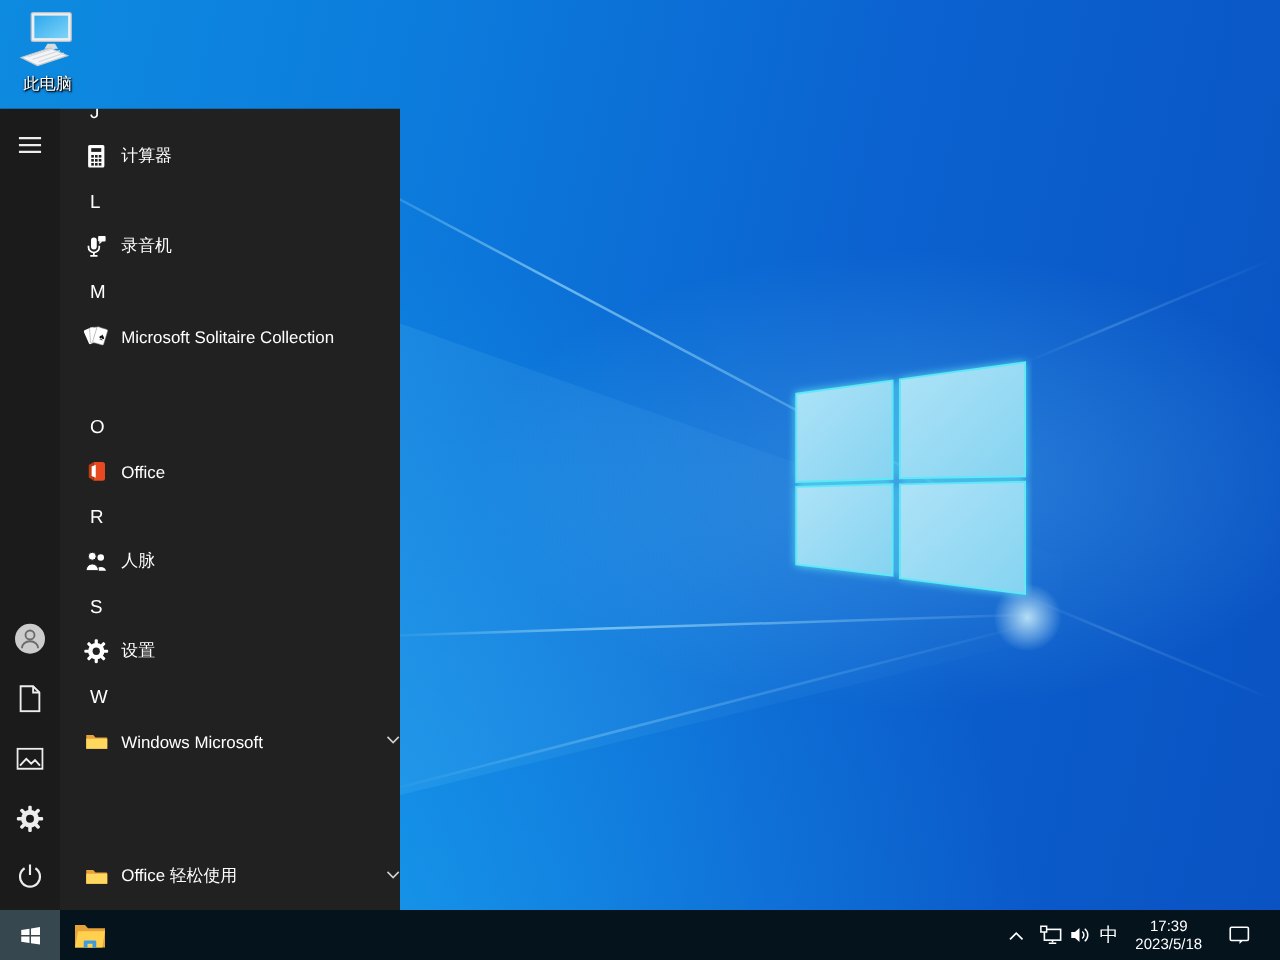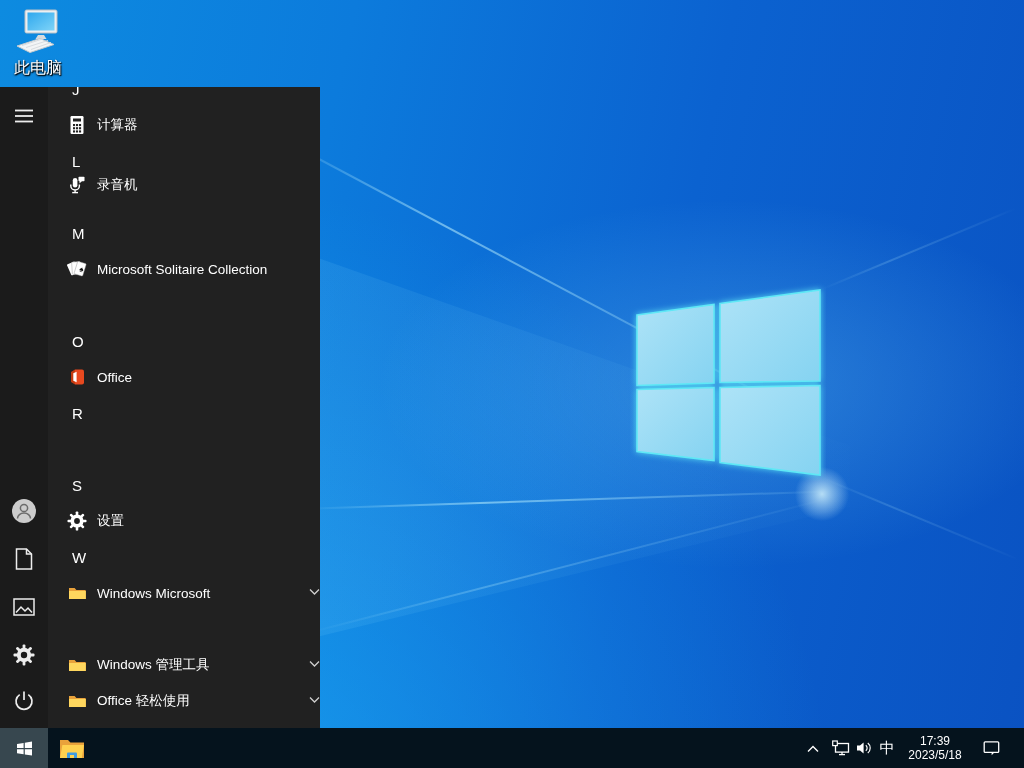--- a/index.html
+++ b/index.html
@@ -20,21 +20,21 @@
   .rayB{left:300px;top:508px;width:530px;transform:rotate(-1.9deg);}
   .rayC{left:300px;top:634px;width:545px;transform:rotate(-14.5deg);opacity:.5;}
   .rayD{left:820px;top:289px;width:212px;transform:rotate(-22.6deg);opacity:.35;}
   .rayE{left:820px;top:476px;width:215px;transform:rotate(22.6deg);opacity:.3;}
   .corner-glow{position:absolute;left:790px;top:462px;width:64px;height:64px;
     background:radial-gradient(circle,rgba(220,250,255,.8),rgba(160,235,255,0) 60%);}
   .win-logo{position:absolute;left:630px;top:283px;}
   
   .desk-icon{position:absolute;left:4px;top:8px;width:68px;z-index:1;
     display:flex;flex-direction:column;align-items:center;cursor:default;}
-  .desk-icon .lbl{margin-top:2px;font-size:16px;color:#fff;
+  .desk-icon .lbl{margin-top:2px;font-size:13px;color:#fff;
     text-shadow:0 1px 2px #000,1px 1px 1px #000;}
   
   .start-menu{position:absolute;left:0;top:87px;width:320px;height:641px;
     background:#212121;z-index:5;overflow:hidden;}
   .rail{position:absolute;left:0;top:0;width:48px;height:100%;background:#1B1B1B;}
   .rail-btn{position:absolute;left:0;width:48px;height:40px;display:flex;
     align-items:center;justify-content:center;}
   .menu-row{position:absolute;left:48px;width:272px;height:36px;
     display:flex;align-items:center;color:#fff;}
   .menu-row.letter{padding-left:24px;font-size:15px;}
@@ -185,21 +185,21 @@
           </g>
         </svg>
       </span>
       <span class="app-lbl">计算器</span>
     </div>
 
     <div class="menu-row letter" style="top:56px">
       <span>L</span>
     </div>
 
-    <div class="menu-row app" style="top:80px">
+    <div class="menu-row app" style="top:92px">
       <span class="ic">
         <svg width="20" height="20" viewBox="0 0 20 20">
           <rect x="5.8" y="3" width="4.6" height="9.5" rx="2.3" fill="#fff"></rect>
           <path d="M3.8,9.5 v1.2 a4.3,4.3 0 0 0 8.6,0 V9.5" fill="none" stroke="#fff" stroke-width="1.4"></path>
           <line x1="8.1" y1="15.2" x2="8.1" y2="17" stroke="#fff" stroke-width="1.4"></line>
           <line x1="5.2" y1="17.6" x2="11" y2="17.6" stroke="#fff" stroke-width="1.4"></line>
           <rect x="11.5" y="1.8" width="6" height="4.4" rx="0.8" fill="#fff"></rect>
           <polygon points="12.5,6 15,6 12.5,8.4" fill="#fff"></polygon>
         </svg>
       </span>
@@ -235,20 +235,31 @@
           <polygon points="6.3,6.2 9.6,4.8 9.6,15.2 6.3,13.8" fill="#fff"></polygon>
         </svg>
       </span>
       <span class="app-lbl">Office</span>
     </div>
 
     <div class="menu-row letter" style="top:308px">
       <span>R</span>
     </div>
 
+    <div class="menu-row app" style="top:344px">
+      <span class="ic">
+        <svg width="20" height="20" viewBox="0 0 20 20">
+          <circle cx="13.6" cy="7" r="2.6" fill="#fff"></circle>
+          <path d="M9.8,17.5 a4.2,4.2 0 0 1 8,0 z" fill="#fff"></path>
+          <circle cx="6.8" cy="6" r="3.2" fill="#fff" stroke="#212121" stroke-width="0.8"></circle>
+          <path d="M1.8,17.5 a5,5.4 0 0 1 10,0 z" fill="#fff" stroke="#212121" stroke-width="0.8"></path>
+        </svg>
+      </span>
+      <span class="app-lbl">人脉</span>
+    </div>
 
     <div class="menu-row letter" style="top:380px">
       <span>S</span>
     </div>
 
     <div class="menu-row app" style="top:416px">
       <span class="ic">
         <svg width="20" height="20" viewBox="0 0 22 22">
           <g fill="#fff">
             <rect x="9.6" y="0.5" width="2.8" height="21" rx="1"></rect>
@@ -276,34 +287,20 @@
       </span>
       <span class="app-lbl">Windows Microsoft</span>
       <span class="chev">
         <svg width="11" height="8" viewBox="0 0 11 8">
             <path d="M1,1.5 L5.5,6 L10,1.5" fill="none" stroke="#CFCFCF" stroke-width="1.3"></path>
           </svg>
       </span>
     </div>
 
 
-    <div class="menu-row app" style="top:560px">
-      <span class="ic">
-        <svg width="20" height="20" viewBox="0 0 20 20">
-          <path d="M2,5 h5.6 l1.8,2 H18 a0.8,0.8 0 0 1 0.8,0.8 V16 H2 z" fill="#E9A23B"></path>
-          <rect x="2" y="8" width="16.8" height="8" fill="#FFD75E"></rect>
-        </svg>
-      </span>
-      <span class="app-lbl">Windows 管理工具</span>
-      <span class="chev">
-        <svg width="11" height="8" viewBox="0 0 11 8">
-            <path d="M1,1.5 L5.5,6 L10,1.5" fill="none" stroke="#CFCFCF" stroke-width="1.3"></path>
-          </svg>
-      </span>
-    </div>
 
     <div class="menu-row app" style="top:596px">
       <span class="ic">
         <svg width="20" height="20" viewBox="0 0 20 20">
           <path d="M2,5 h5.6 l1.8,2 H18 a0.8,0.8 0 0 1 0.8,0.8 V16 H2 z" fill="#E9A23B"></path>
           <rect x="2" y="8" width="16.8" height="8" fill="#FFD75E"></rect>
         </svg>
       </span>
       <span class="app-lbl">Office 轻松使用</span>
       <span class="chev">

